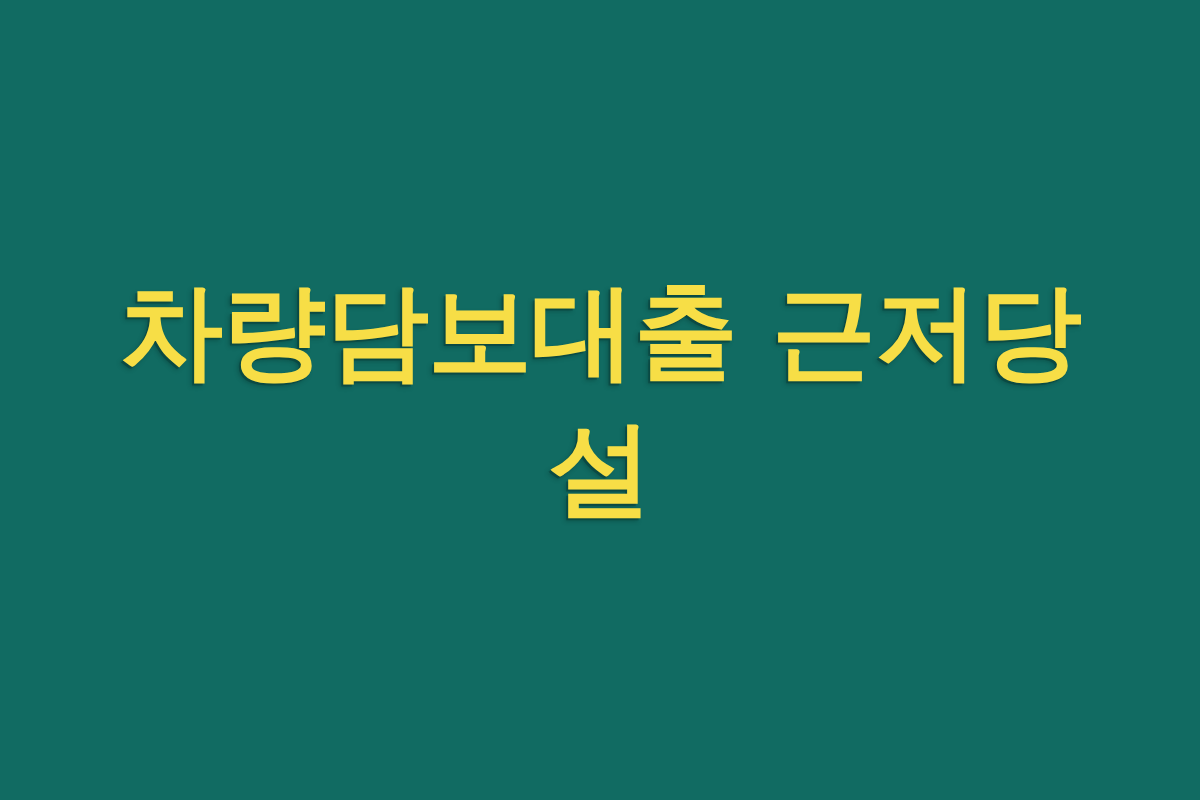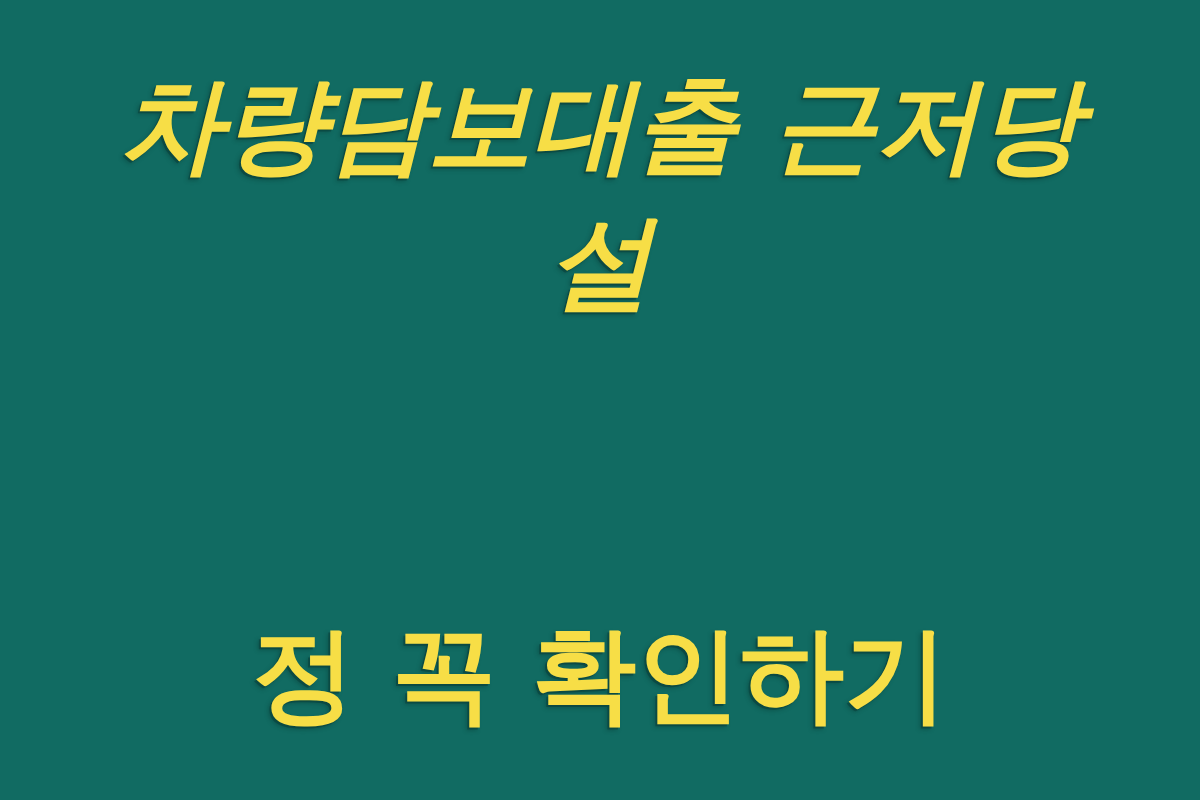--- a/index.html
+++ b/index.html
@@ -44,30 +44,28 @@
     white-space: pre-wrap;
     word-break: keep-all;
   }
 
   .line {
     display: block;
   }
 
   .line-1 {
     letter-spacing: -1px;
-    font-style: italic;
   }
 
   .line-2 {
     letter-spacing: 0px;
   }
 </style>
 </head>
 <body>
 
 <div id="banner" style="background-color: rgb(17, 107, 98);">
 
   <div id="banner-text" style="color: rgb(247, 222, 70);">
     <span class="line line-1">차량담보대출 근저당 설</span>
-    <span class="line line-2">정 꼭 확인하기</span>
   </div>
 
 </div>
 
 </body></html>

